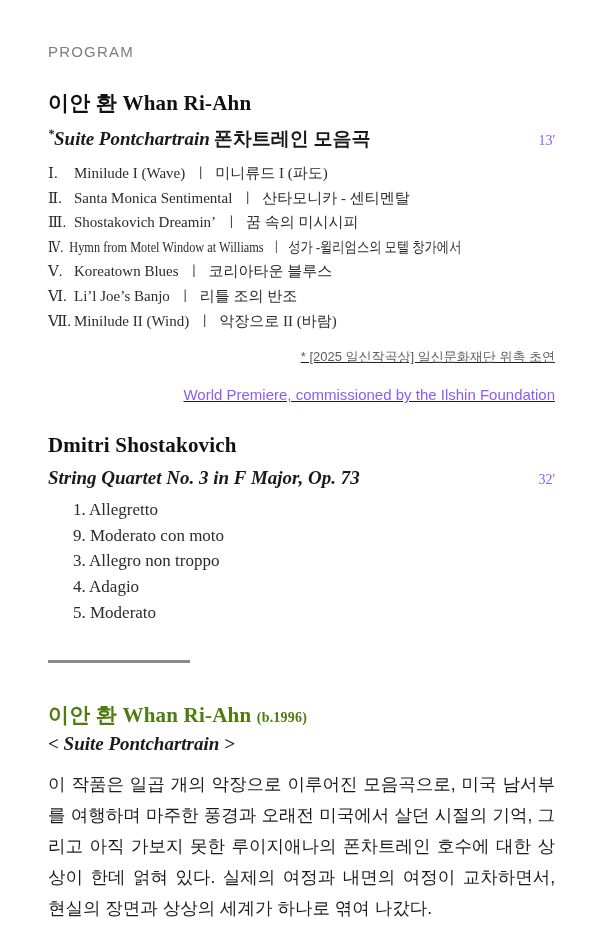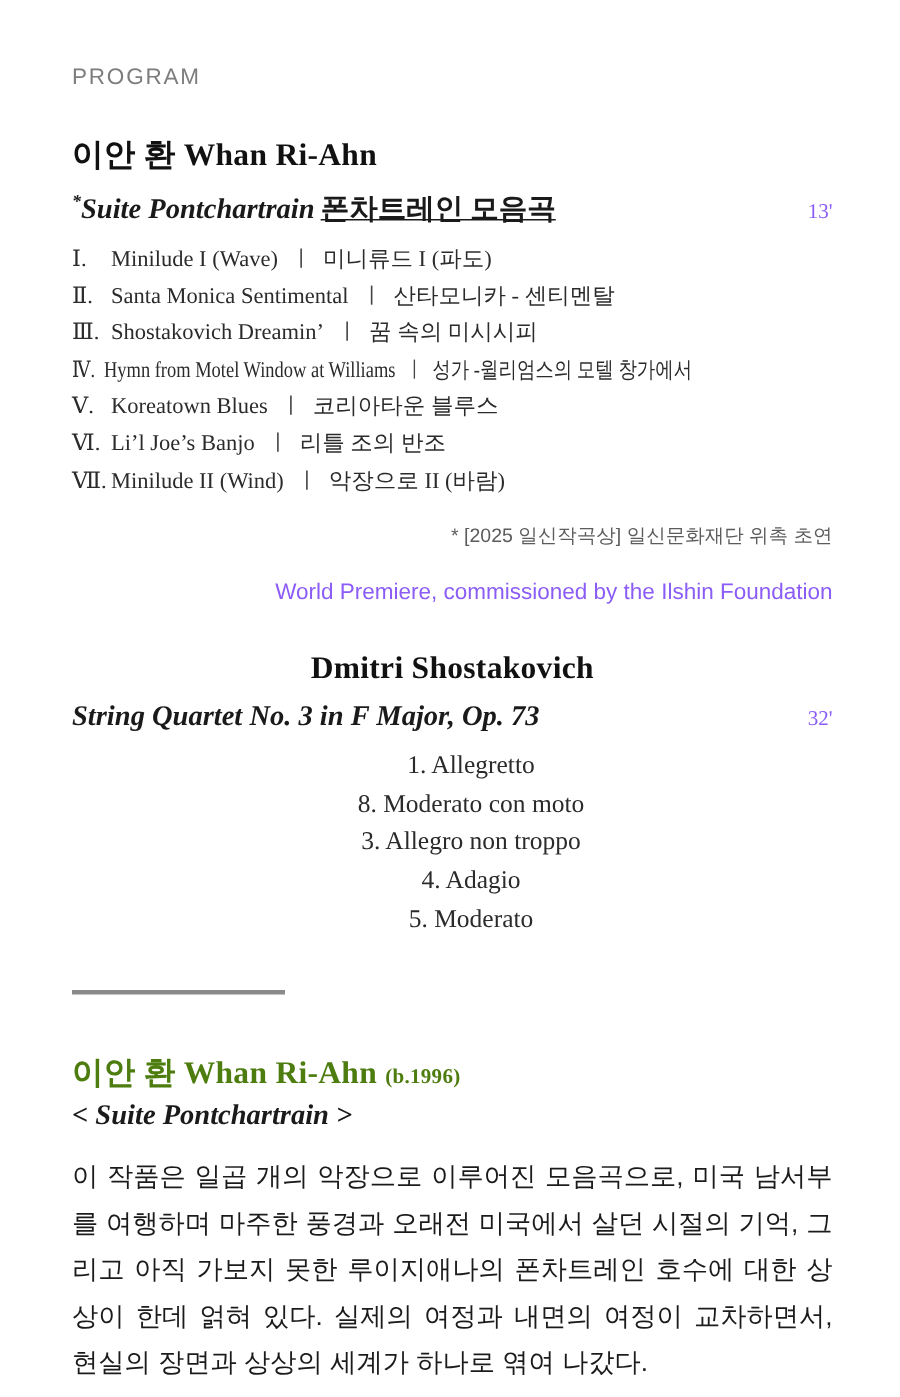--- a/index.html
+++ b/index.html
@@ -24,48 +24,48 @@
   }
 
   
   .work-row{
     display:flex;justify-content:space-between;align-items:baseline;
     margin-top:9px;
   }
   .work-title{font-size:19px;font-weight:700;color:#1a1a1a;}
   .work-title .en{font-style:italic;}
   .work-title .star{font-size:12px;vertical-align:7px;font-style:italic;}
-  .work-title .ko{font-style:normal;margin-left:4px;text-decoration:underline;}
+  .work-title .ko{font-style:normal;margin-left:4px;}
   .duration{font-size:14px;color:#8b5cf6;font-weight:400;}
 
   
   .movements{margin-top:9px;}
   .mv{
     font-size:15px;line-height:24.6px;color:#2b2b2b;white-space:nowrap;
   }
   .mv .no{display:inline-block;min-width:26px;}
   .mv .sep{color:#444;padding:0 7px 0 8px;}
   .mv-inner{display:inline-block;transform-origin:left center;}
   .mv.condensed .mv-inner{transform:scaleX(.82);}
 
   .movements-num{margin-top:8px;}
   .movements-num .mv{font-size:17px;line-height:25.6px;margin-left:25px;}
 
   
-  .footnote{text-align:right;margin-top:15px;}
+  .footnote{text-align:right;margin-top:15px;text-decoration:underline;}
   .footnote .ko{
     font-family:"Liberation Sans","DejaVu Sans",sans-serif;
     font-size:13px;color:#5c5c5c;line-height:18px;
   }
   .footnote .en{
     font-family:"Liberation Sans","DejaVu Sans",sans-serif;
     font-size:15px;color:#8b5cf6;line-height:19px;margin-top:19px;
   }
 
-  .sh-block{margin-top:24px;text-align:center;}
+  .sh-block{margin-top:24px;}
 
   
   .divider{
     width:142px;height:3px;background:#8a8a8a;margin-top:35px;
   }
   .note-label{margin-top:12px;}
   .note-composer{
     font-size:21px;font-weight:700;color:#4d7c0f;margin-top:38px;letter-spacing:.2px;
   }
   .note-composer .birth{font-size:14px;font-weight:700;}
@@ -116,21 +116,21 @@
 
     <div class="work-row">
       <div class="work-title">
         <span class="en">String Quartet No. 3 in F Major, Op. 73</span>
       </div>
       <div class="duration">32'</div>
     </div>
 
     <div class="movements movements-num">
       <div class="mv">1. Allegretto</div>
-      <div class="mv">8. Moderato con moto</div>
+      <div class="mv">9. Moderato con moto</div>
       <div class="mv">3. Allegro non troppo</div>
       <div class="mv">4. Adagio</div>
       <div class="mv">5. Moderato</div>
     </div>
   </div>
 
   <div class="divider"></div>
 
   <div class="note-composer">
     <span>이안 환 Whan Ri-Ahn</span>

